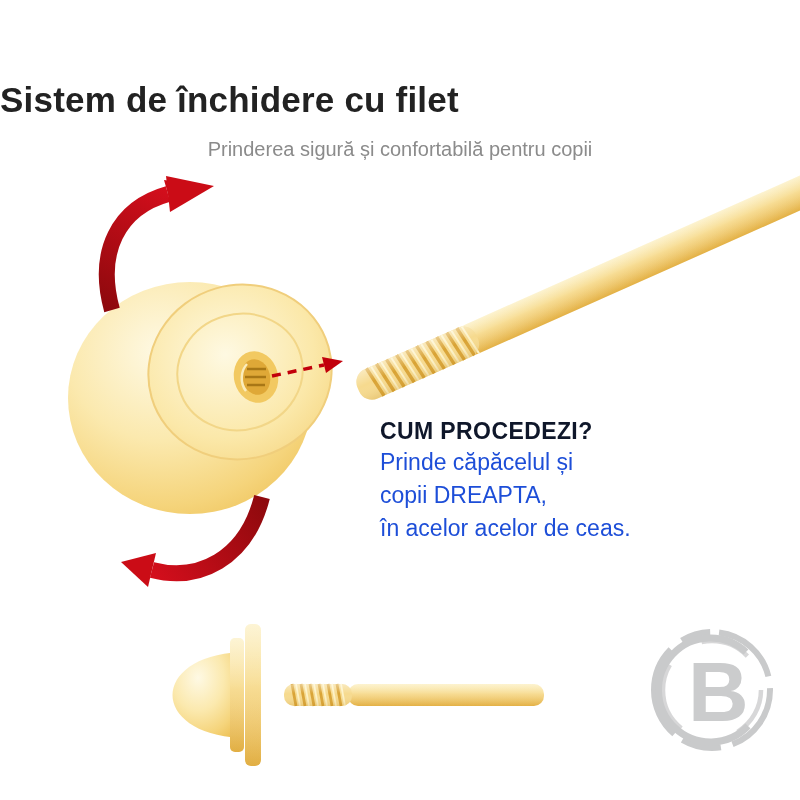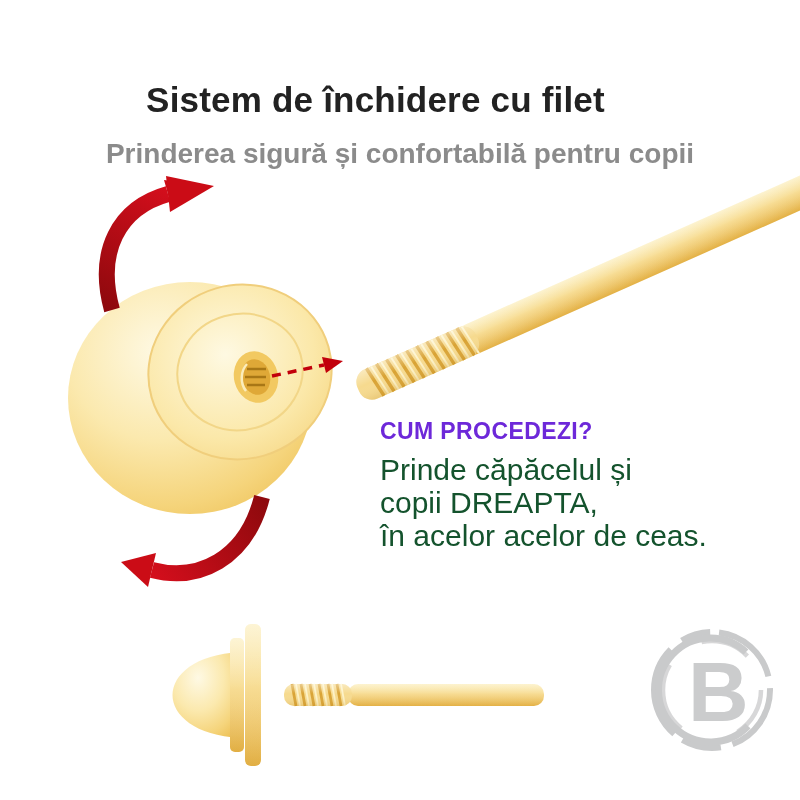--- a/index.html
+++ b/index.html
@@ -5,43 +5,42 @@
   html, body { margin: 0; padding: 0; }
   body {
     width: 800px; height: 800px;
     background: #ffffff;
     font-family: "Liberation Sans", sans-serif;
     position: relative;
     overflow: hidden;
   }
   .title {
     position: absolute; top: 80px; left: 0; width: 751px;
-    text-align: center;
     font-size: 35px; font-weight: 600; color: #222222;
     letter-spacing: 0.2px;
   }
   .subtitle {
     position: absolute; top: 138px; left: 0; width: 800px;
     text-align: center;
-    font-size: 28px; font-weight: 700; color: #8b8b8b;
+    font-size: 20px; font-weight: 400; color: #8b8b8b;
   }
   .diagram-svg {
     position: absolute; top: 0; left: 0;
   }
   .instructions {
     position: absolute; left: 380px; top: 418px; width: 340px;
     z-index: 2;
   }
   .instr-heading {
-    font-size: 23px; font-weight: 700; color: #6d28d9;
+    font-size: 23px; font-weight: 700; color: #0f172a;
     letter-spacing: 0.4px;
-    margin-bottom: 8px;
+    margin-bottom: 1px;
   }
   .instr-line {
-    font-size: 30px; color: #14532d; line-height: 33px;
+    font-size: 23px; color: #1d4ed8; line-height: 33px;
     white-space: nowrap;
   }
 </style>
 </head>
 <body>
 
 <div class="title">Sistem de închidere cu filet</div>
 <div class="subtitle">Prinderea sigură și confortabilă pentru copii</div>
 
 <svg class="diagram-svg" width="800" height="800" viewBox="0 0 800 800" aria-hidden="true">

